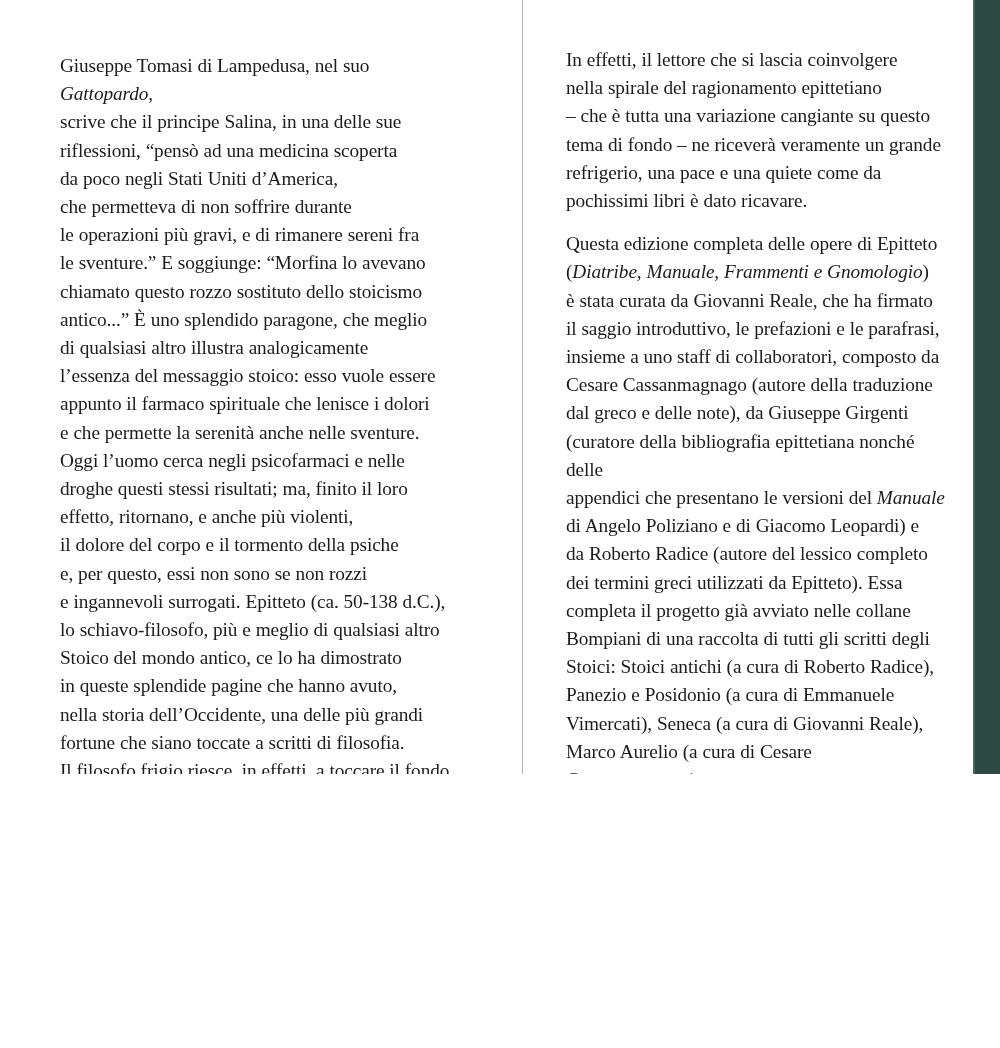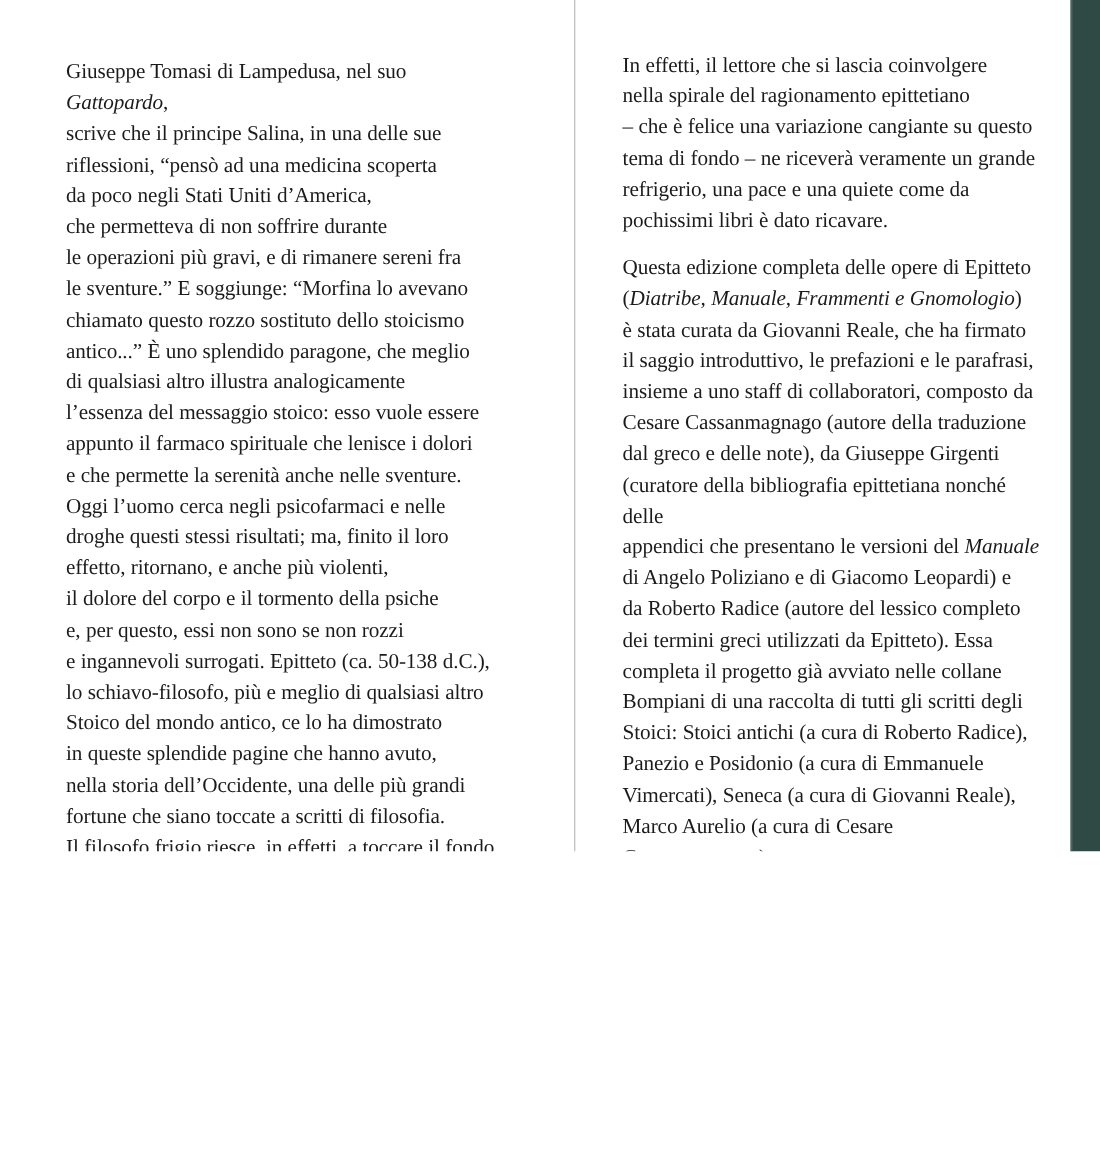--- a/index.html
+++ b/index.html
@@ -193,21 +193,21 @@
 noi attribuiamo loro. Giacomo Leopardi stesso
 confessava di aver avuto grande sollievo dai travagli
 e dalle angosce del suo animo nella pratica
 dei consigli e delle dottrine di Epitteto,
 ed esortava anche gli altri a fare la stessa cosa.</p>
   </div>
 
   <div id="right-column" class="column">
     <p class="para">In effetti, il lettore che si lascia coinvolgere
 nella spirale del ragionamento epittetiano
-– che è felice una variazione cangiante su questo
+– che è tutta una variazione cangiante su questo
 tema di fondo – ne riceverà veramente un grande
 refrigerio, una pace e una quiete come da
 pochissimi libri è dato ricavare.</p>
     <p class="para">Questa edizione completa delle opere di Epitteto
 (<i>Diatribe, <i>Manuale</i>, Frammenti e Gnomologio</i>)
 è stata curata da Giovanni Reale, che ha firmato
 il saggio introduttivo, le prefazioni e le parafrasi,
 insieme a uno staff di collaboratori, composto da
 Cesare Cassanmagnago (autore della traduzione
 dal greco e delle note), da Giuseppe Girgenti

